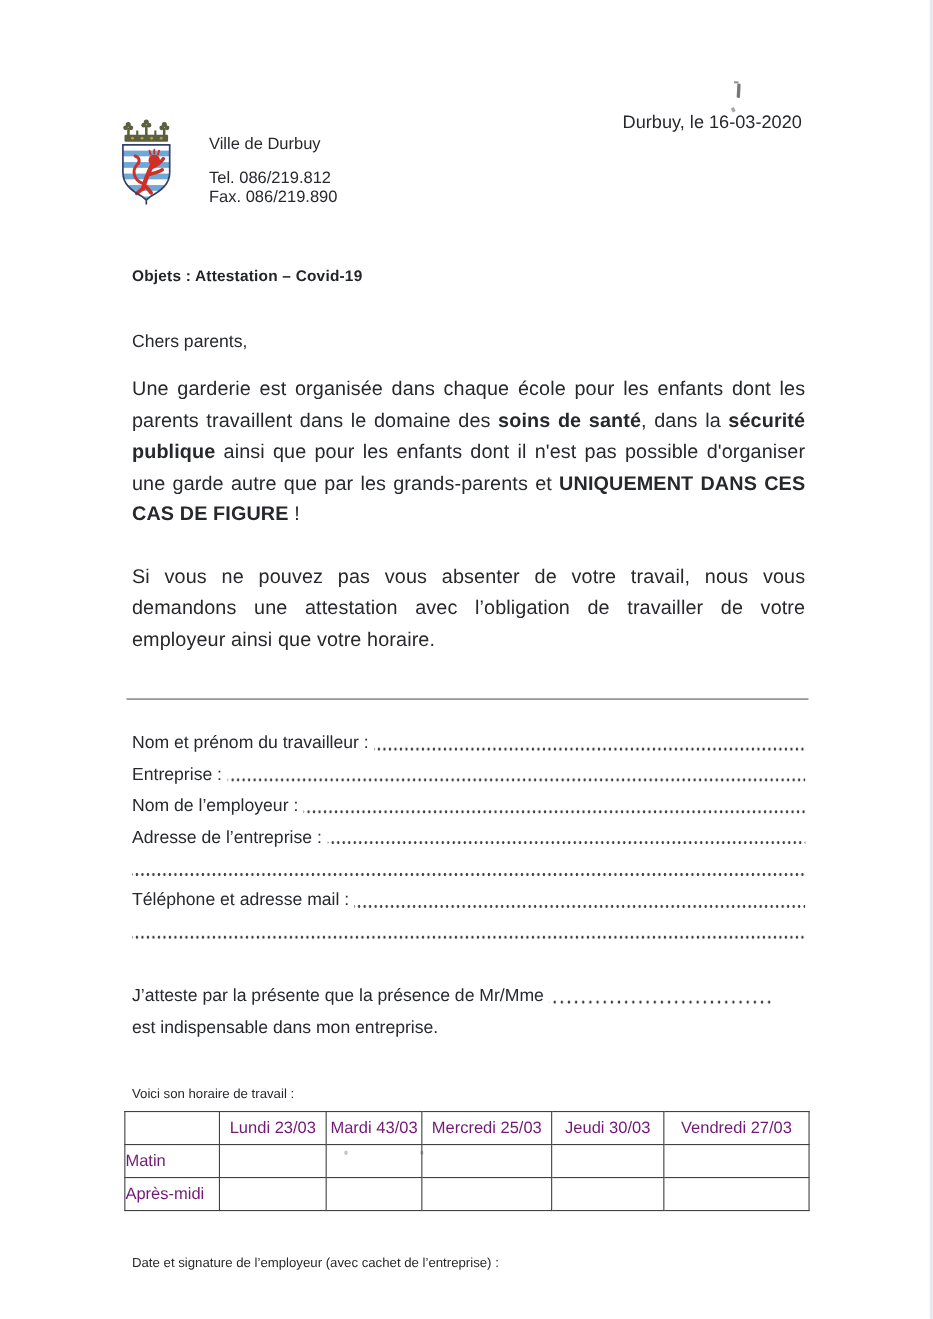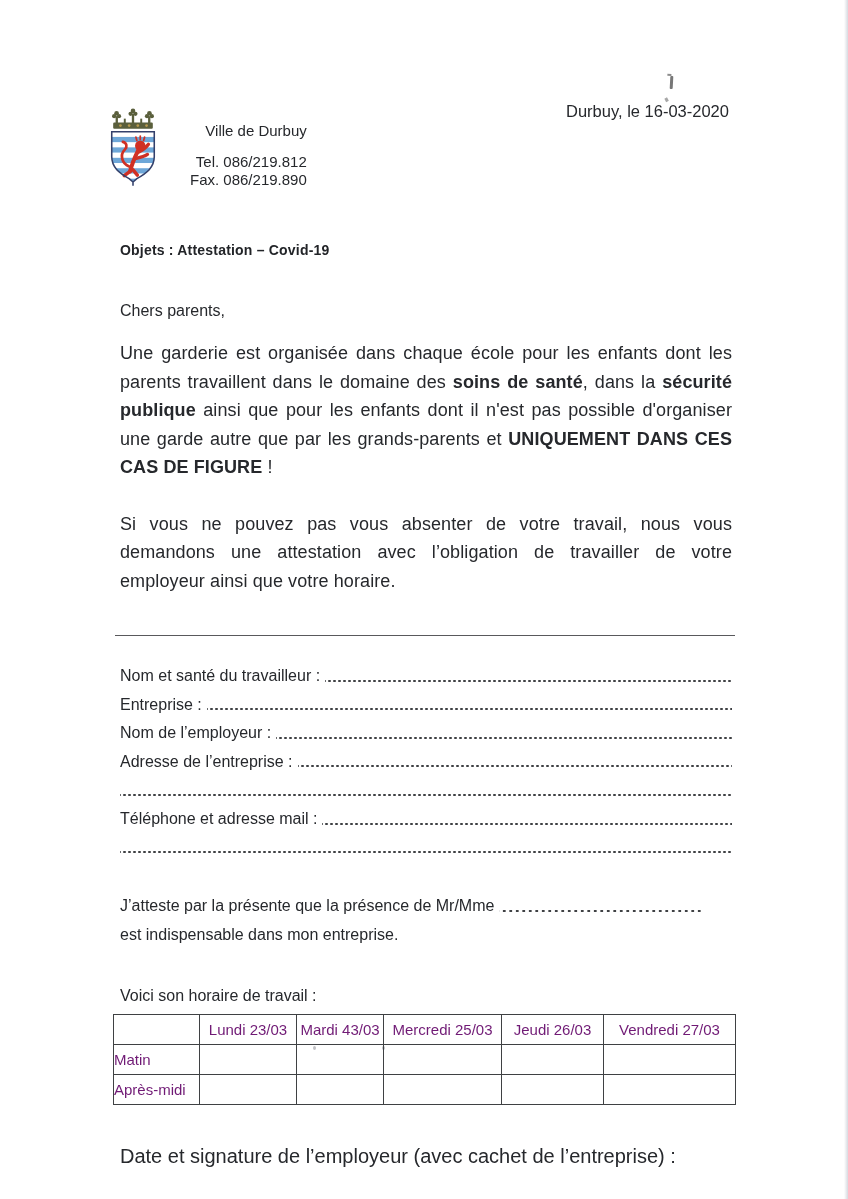--- a/index.html
+++ b/index.html
@@ -14,21 +14,21 @@
   .scan-artifact{position:absolute; left:670px; top:76px; width:3px; height:13px;
     background:#4a4a4a; opacity:.75; transform:rotate(3deg); border-radius:1px;}
   .scan-artifact::before{content:""; position:absolute; left:-3px; top:-2px; width:4px; height:2px; background:#666;}
   .scan-artifact::after{content:""; position:absolute; left:-4px; top:22px; width:3px; height:4px; background:#8a8a8a; transform:rotate(-30deg);}
   .speck{position:absolute; width:3px; height:4px; background:#9a9aa0; opacity:.6; border-radius:50%;}
   .speck.s1{left:313px; top:1046px;}
   .speck.s2{left:382px; top:1046px;}
 
   
   .logo{position:absolute; left:104px; top:106px; width:58px; height:92px;}
-  .org-block{position:absolute; left:190px; top:122px; font-size:15px; line-height:18px;text-align:right;}
+  .org-block{position:absolute; left:190px; top:122px; font-size:15px; line-height:18px;}
   .org-name{margin-bottom:13px;}
   .date-line{position:absolute; left:566px; top:102px; font-size:16.5px;}
 
   
   .content{position:absolute; left:120px; top:242px; width:612px;}
   .subject{margin:0; font-size:14px; font-weight:bold; letter-spacing:.2px; color:#222428;}
   .salutation{margin:44px 0 0; font-size:16px;}
   .body-text{margin:19px 0 0; font-size:18px; line-height:28.5px; text-align:justify; letter-spacing:.1px;}
   .body-text.p2{margin-top:28px;}
   .divider{margin:40px 0 0 -5px; width:620px; border:none; border-top:1.6px solid #59595c; height:0;}
@@ -38,31 +38,31 @@
   .frow{display:flex; height:28.6px; align-items:stretch; font-size:16px; line-height:28.6px;}
   .flabel{white-space:nowrap;}
   .leader{flex:1; margin-left:5px;
     background-image:radial-gradient(circle,#3e4043 1.05px,rgba(0,0,0,0) 1.35px);
     background-size:5px 6px; background-repeat:repeat-x; background-position:left 2px bottom 7px;}
   .leader.full{margin-left:0;}
   .attest{margin-top:30px;}
   .attest .leader{background-size:6.5px 6px; margin-right:28px;}
   .attest-l2{margin:0; font-size:16px; line-height:28.6px;}
 
-  .schedule-intro{margin:38px 0 0; font-size:16px;}
+  .schedule-intro{margin:38px 0 0; font-size:12px;}
   table.schedule{border-collapse:collapse; margin:9px 0 0 -7px; width:622px;
     font-size:15px; color:#701a75; table-layout:fixed;}
   table.schedule th, table.schedule td{border:1.5px solid #3f4143; font-weight:normal; padding:0;}
   table.schedule thead th{height:29px; text-align:center; vertical-align:middle;}
   table.schedule tbody th{height:29px; text-align:left; vertical-align:middle;}
   table.schedule tbody td{height:29px;}
   col.c0{width:86px;} col.c1{width:97px;} col.c2{width:87px;}
   col.c3{width:118px;} col.c4{width:102px;} col.c5{width:132px;}
 
-  .footer-line{margin:40px 0 0; font-size:20px;}
+  .footer-line{margin:40px 0 0; font-size:12px;}
 </style>
 </head>
 <body>
 
 <div class="page">
   <div class="scan-edge"></div>
   <div class="scan-artifact"></div>
   <div class="speck s1"></div>
   <div class="speck s2"></div>
 
@@ -136,21 +136,21 @@
     <p class="salutation">Chers parents,</p>
 
     <p class="body-text"><span>Une garderie est organisée dans chaque école pour les enfants dont les parents travaillent dans le domaine des </span><strong>soins de santé</strong><span>, dans la </span><strong>sécurité publique</strong><span> ainsi que pour les enfants dont il n'est pas possible d'organiser une garde autre que par les grands-parents et </span><strong>UNIQUEMENT DANS CES CAS DE FIGURE</strong><span> !</span></p>
 
     <p class="body-text p2">Si vous ne pouvez pas vous absenter de votre travail, nous vous demandons une attestation avec l’obligation de travailler de votre employeur ainsi que votre horaire.</p>
 
     <hr class="divider">
 
     <div class="form-block">
       <div class="frow">
-        <span class="flabel">Nom et santé du travailleur :</span>
+        <span class="flabel">Nom et prénom du travailleur :</span>
         <span class="leader"></span>
       </div>
       <div class="frow">
         <span class="flabel">Entreprise :</span>
         <span class="leader"></span>
       </div>
       <div class="frow">
         <span class="flabel">Nom de l’employeur :</span>
         <span class="leader"></span>
       </div>
@@ -188,21 +188,21 @@
           <col class="c3">
           <col class="c4">
           <col class="c5">
       </colgroup>
       <thead>
         <tr>
           <th></th>
           <th>Lundi 23/03</th>
           <th>Mardi 43/03</th>
           <th>Mercredi 25/03</th>
-          <th>Jeudi 26/03</th>
+          <th>Jeudi 30/03</th>
           <th>Vendredi 27/03</th>
         </tr>
       </thead>
       <tbody>
         <tr>
           <th>Matin</th>
           <td></td>
           <td></td>
           <td></td>
           <td></td>

